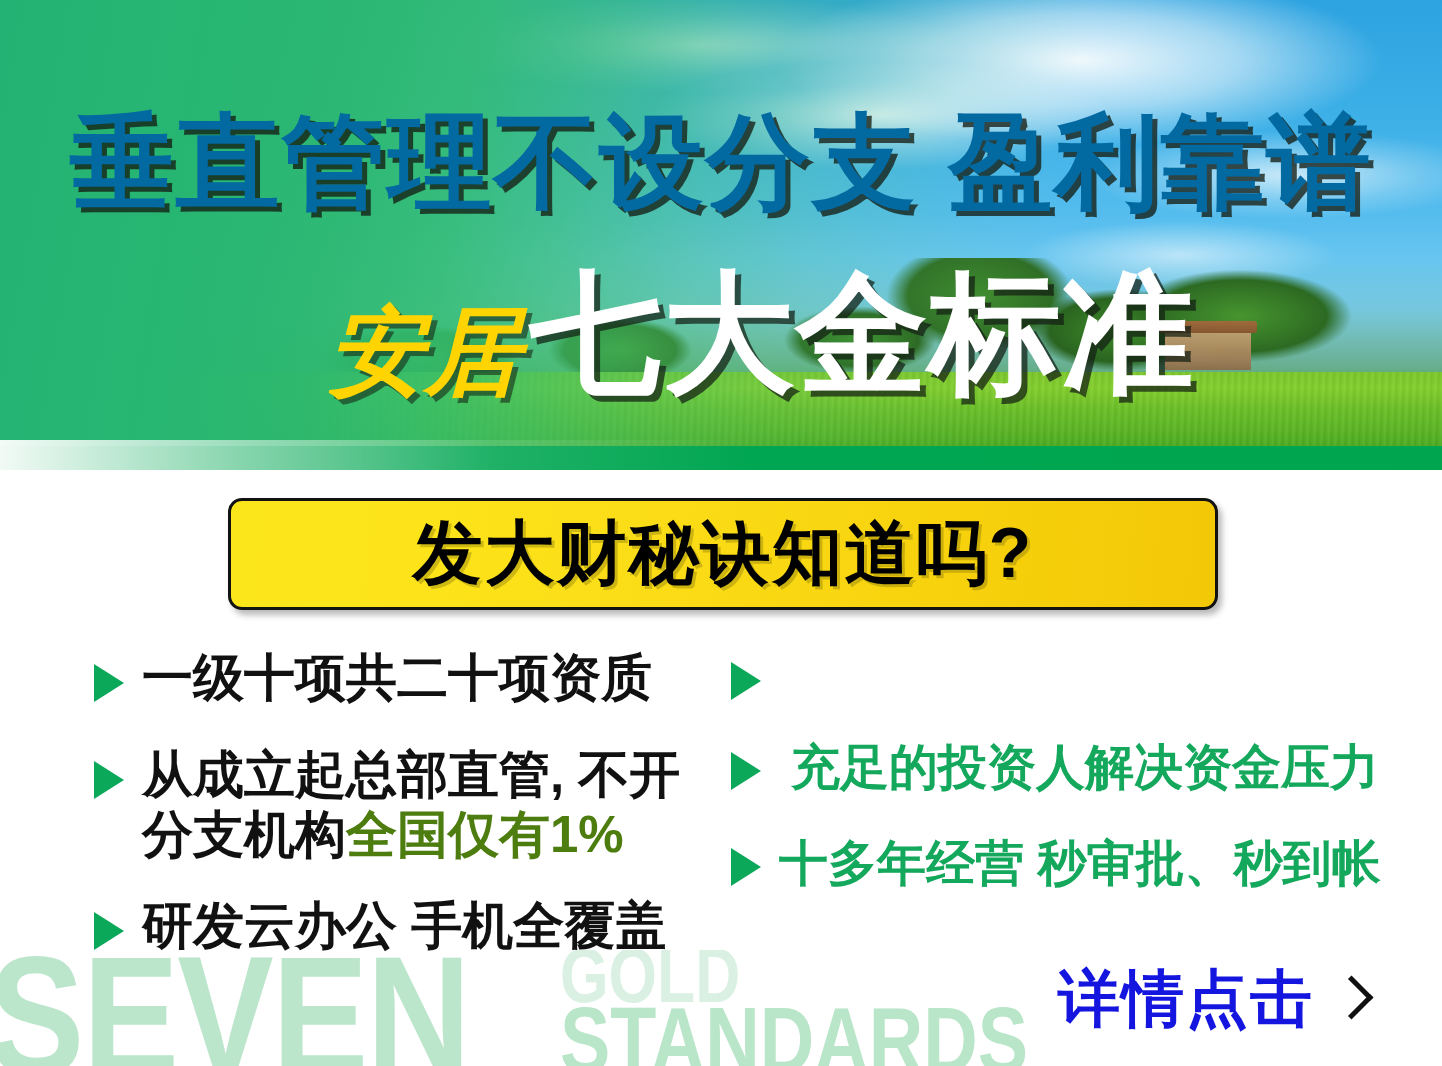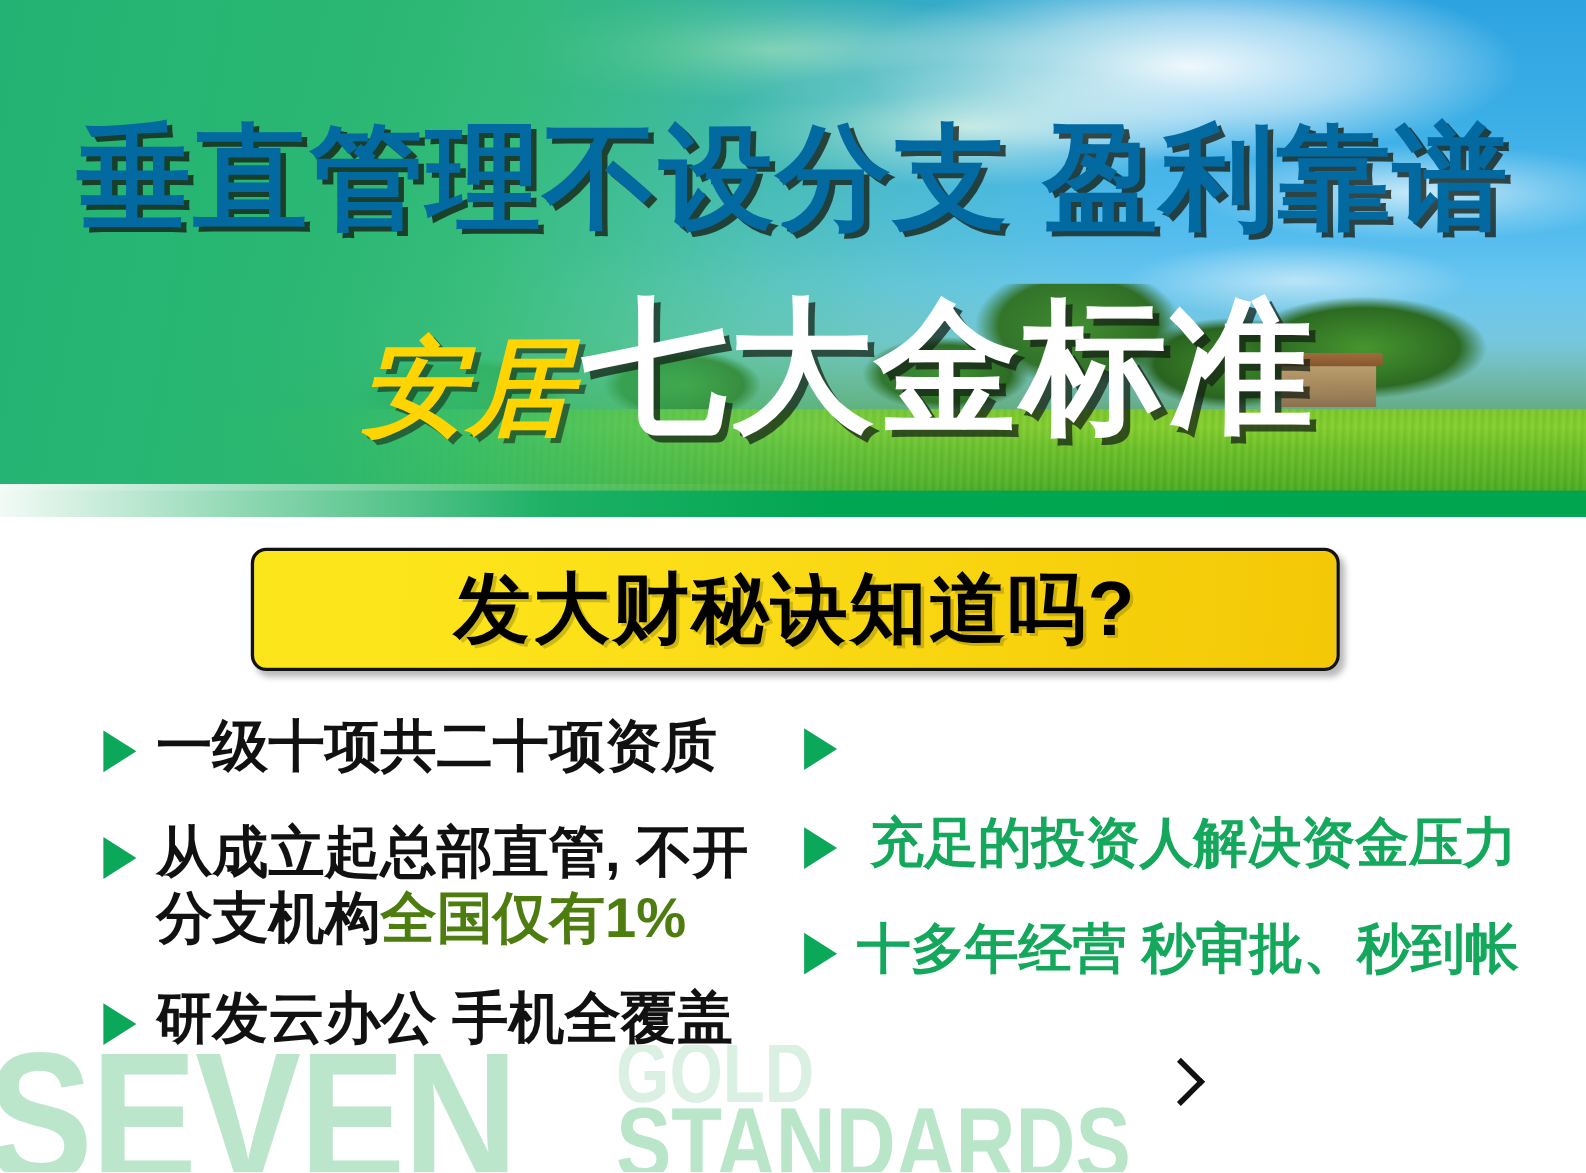--- a/index.html
+++ b/index.html
@@ -356,16 +356,17 @@
 
       <div class="bullet r3">
         <span class="tri"></span>
         <span class="btxt green">十多年经营  秒审批、秒到帐</span>
       </div>
 
     </div>
   </div>
 
   <div class="cta-link">
+    <span class="cta-text">详情点击</span>
     <span class="cta-chev"></span>
   </div>
 
 </div>
 
 </body></html>

